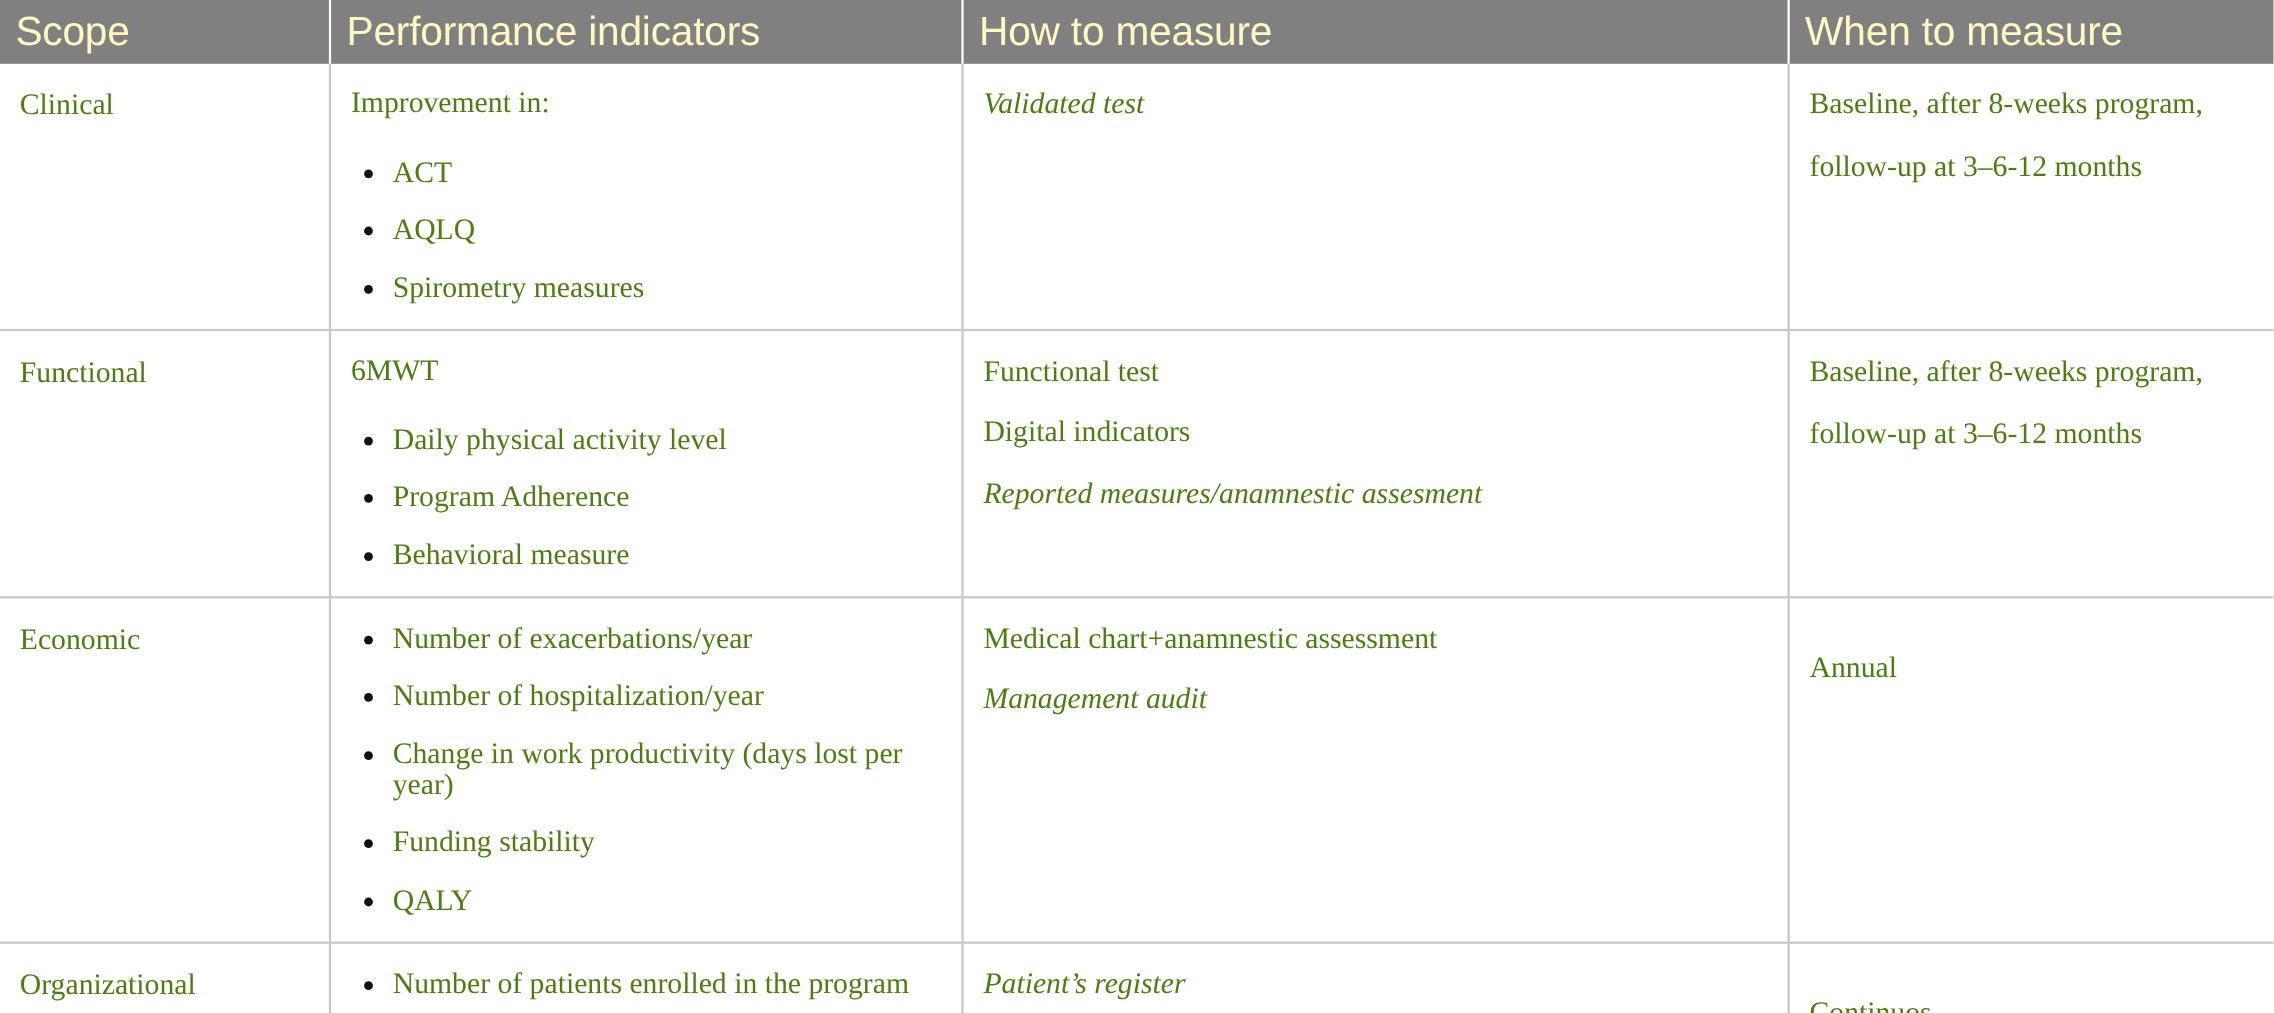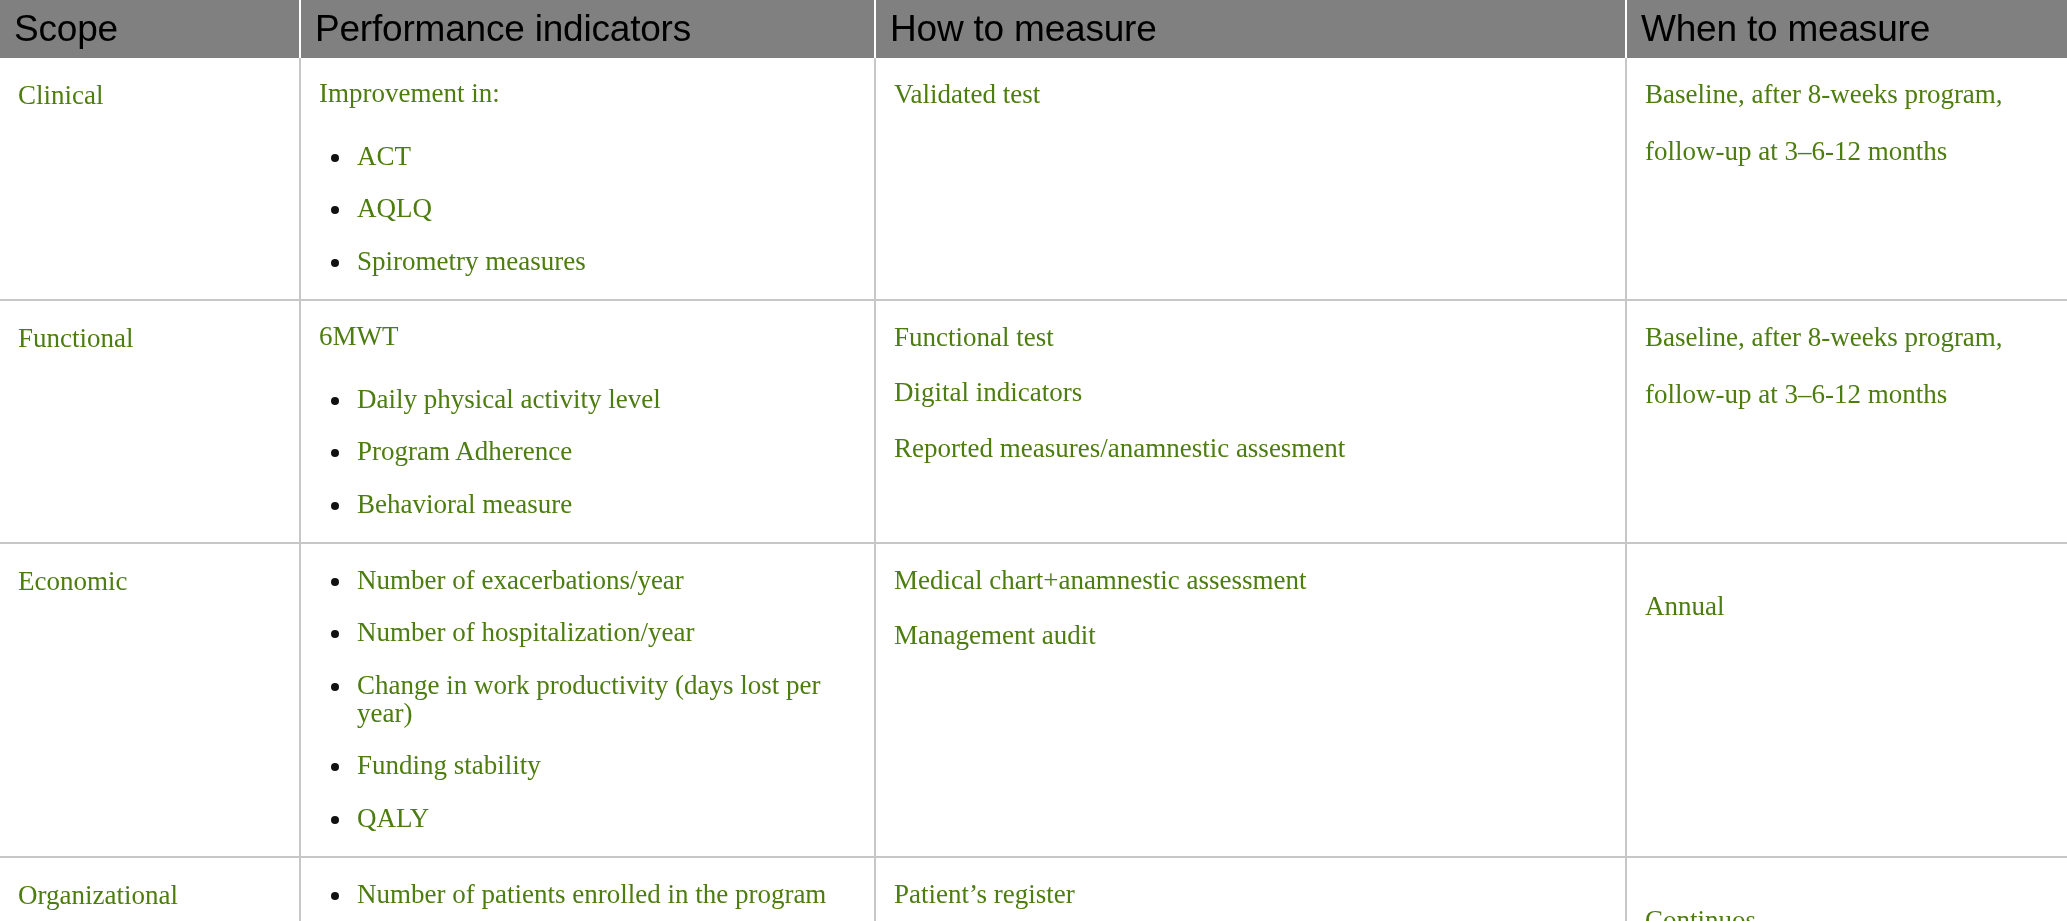--- a/index.html
+++ b/index.html
@@ -25,21 +25,21 @@
     width: 2067px;
     border-collapse: collapse;
     table-layout: fixed;
   }
 
   
   thead tr {
     background: #808080;
   }
   thead th {
-    color: #000000;
+    color: #fef9c3;
     font-family: "Liberation Sans", sans-serif;
     font-weight: normal;
     font-size: 37px;
     line-height: 1.0;
     text-align: left;
     vertical-align: middle;
     padding: 10px 0 11px 14px;
     border-right: 2px solid #ffffff;
     letter-spacing: -0.2px;
   }
@@ -98,21 +98,21 @@
     width: 8px;
     height: 8px;
     border-radius: 50%;
     background: #111111;
   }
 
   .plain-lines p {
     margin: 0 0 27px 2px;
     line-height: 1.05;
   }
-  .plain-lines p:last-child { margin-bottom: 0; }
+  .plain-lines p:last-child { margin-bottom: 0; font-style: italic; }
 
   .when-lines p {
     margin: 0 0 29px 2px;
     line-height: 1.05;
   }
   .when-lines p:last-child { margin-bottom: 0; margin-top: 26px; }
 </style>
 </head>
 <body>
 

